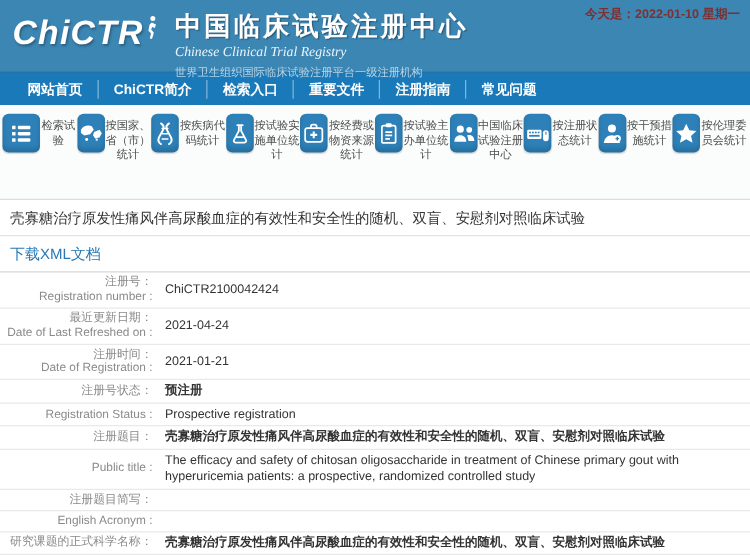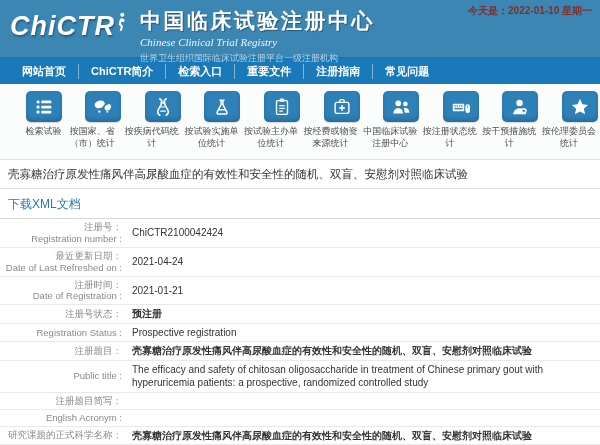--- a/index.html
+++ b/index.html
@@ -25,21 +25,21 @@
   .nav-item{color:#fff;font-weight:bold;font-size:11px;padding:0 12px;cursor:pointer;white-space:nowrap;}
   .nav-item + .nav-item{border-left:1px solid rgba(255,255,255,.45);}
   .nav-right{display:flex;align-items:center;}
   .lang-zh{color:#ffe100;font-weight:bold;font-size:11px;cursor:pointer;}
   .lang-sep{width:1px;height:11px;background:rgba(255,255,255,.5);margin:0 9px;}
   .lang-en{color:#fff;font-size:11px;cursor:pointer;}
 
   
   .toolbar{height:76px;background:#fbfcfc;border-bottom:1px solid #dcdcdc;display:flex;
            align-items:flex-start;padding:7px 2px 0;box-sizing:border-box;}
-  .tool{flex:1;display:flex;flex-direction:column;align-items:flex-end;cursor:pointer;min-width:0;}
+  .tool{flex:1;display:flex;flex-direction:row;align-items:flex-start;cursor:pointer;min-width:0;}
   .tile{width:36px;height:31px;background:#2e81b8;border-radius:5px;display:flex;align-items:center;
         justify-content:center;box-shadow:inset 0 -3px 4px rgba(0,0,0,.15), 0 1px 1px rgba(0,0,0,.15);}
   .tile svg{width:22px;height:22px;display:block;}
   .tool-label{margin-top:4px;font-size:9px;color:#4c4c4c;text-align:center;line-height:1.3;max-width:58px;}
 
   
   .trial-title{padding:7px 8px 6px;font-size:11.5px;color:#333;border-bottom:1px solid #e2e2e2;}
   .dl-row{padding:5px 8px;border-bottom:1px solid #d8d8d8;}
   .dl-link{color:#2778b5;font-size:12px;cursor:pointer;text-decoration:none;}
 
@@ -143,40 +143,40 @@
             </g>
           </svg>
         </div>
     <div class="tool-label">按试验实施单位统计</div>
   </div>
 
   <div class="tool">
     <div class="tile">
           <svg viewBox="0 0 24 24">
             <g stroke="#fff" stroke-width="1.5" fill="none">
+              <rect x="4.5" y="7" width="15" height="12" rx="2"></rect>
+              <path d="M9.5 7V5.6c0-.9.7-1.6 1.6-1.6h1.8c.9 0 1.6.7 1.6 1.6V7"></path>
+              <path d="M12 10v6M9 13h6" stroke-width="1.8"></path>
+            </g>
+          </svg>
+        </div>
+    <div class="tool-label">按经费或物资来源统计</div>
+  </div>
+
+  <div class="tool">
+    <div class="tile">
+          <svg viewBox="0 0 24 24">
+            <g stroke="#fff" stroke-width="1.5" fill="none">
               <rect x="6" y="5" width="12" height="15" rx="1.5"></rect>
               <rect x="9.5" y="2.8" width="5" height="3.6" rx="1" fill="#fff" stroke="none"></rect>
               <path d="M9 10.5h6M9 13.5h6M9 16.5h4"></path>
             </g>
           </svg>
         </div>
     <div class="tool-label">按试验主办单位统计</div>
-  </div>
-
-  <div class="tool">
-    <div class="tile">
-          <svg viewBox="0 0 24 24">
-            <g stroke="#fff" stroke-width="1.5" fill="none">
-              <rect x="4.5" y="7" width="15" height="12" rx="2"></rect>
-              <path d="M9.5 7V5.6c0-.9.7-1.6 1.6-1.6h1.8c.9 0 1.6.7 1.6 1.6V7"></path>
-              <path d="M12 10v6M9 13h6" stroke-width="1.8"></path>
-            </g>
-          </svg>
-        </div>
-    <div class="tool-label">按经费或物资来源统计</div>
   </div>
 
   <div class="tool">
     <div class="tile">
           <svg viewBox="0 0 24 24">
             <g fill="#fff">
               <circle cx="9" cy="8" r="3.1"></circle>
               <path d="M3.8 19c0-3.6 2.3-5.6 5.2-5.6s5.2 2 5.2 5.6z"></path>
               <circle cx="16.8" cy="8.6" r="2.5"></circle>
               <path d="M15 13.4c.6-.2 1.2-.3 1.8-.3 2.6 0 4.4 1.9 4.4 5.2h-5z"></path>

